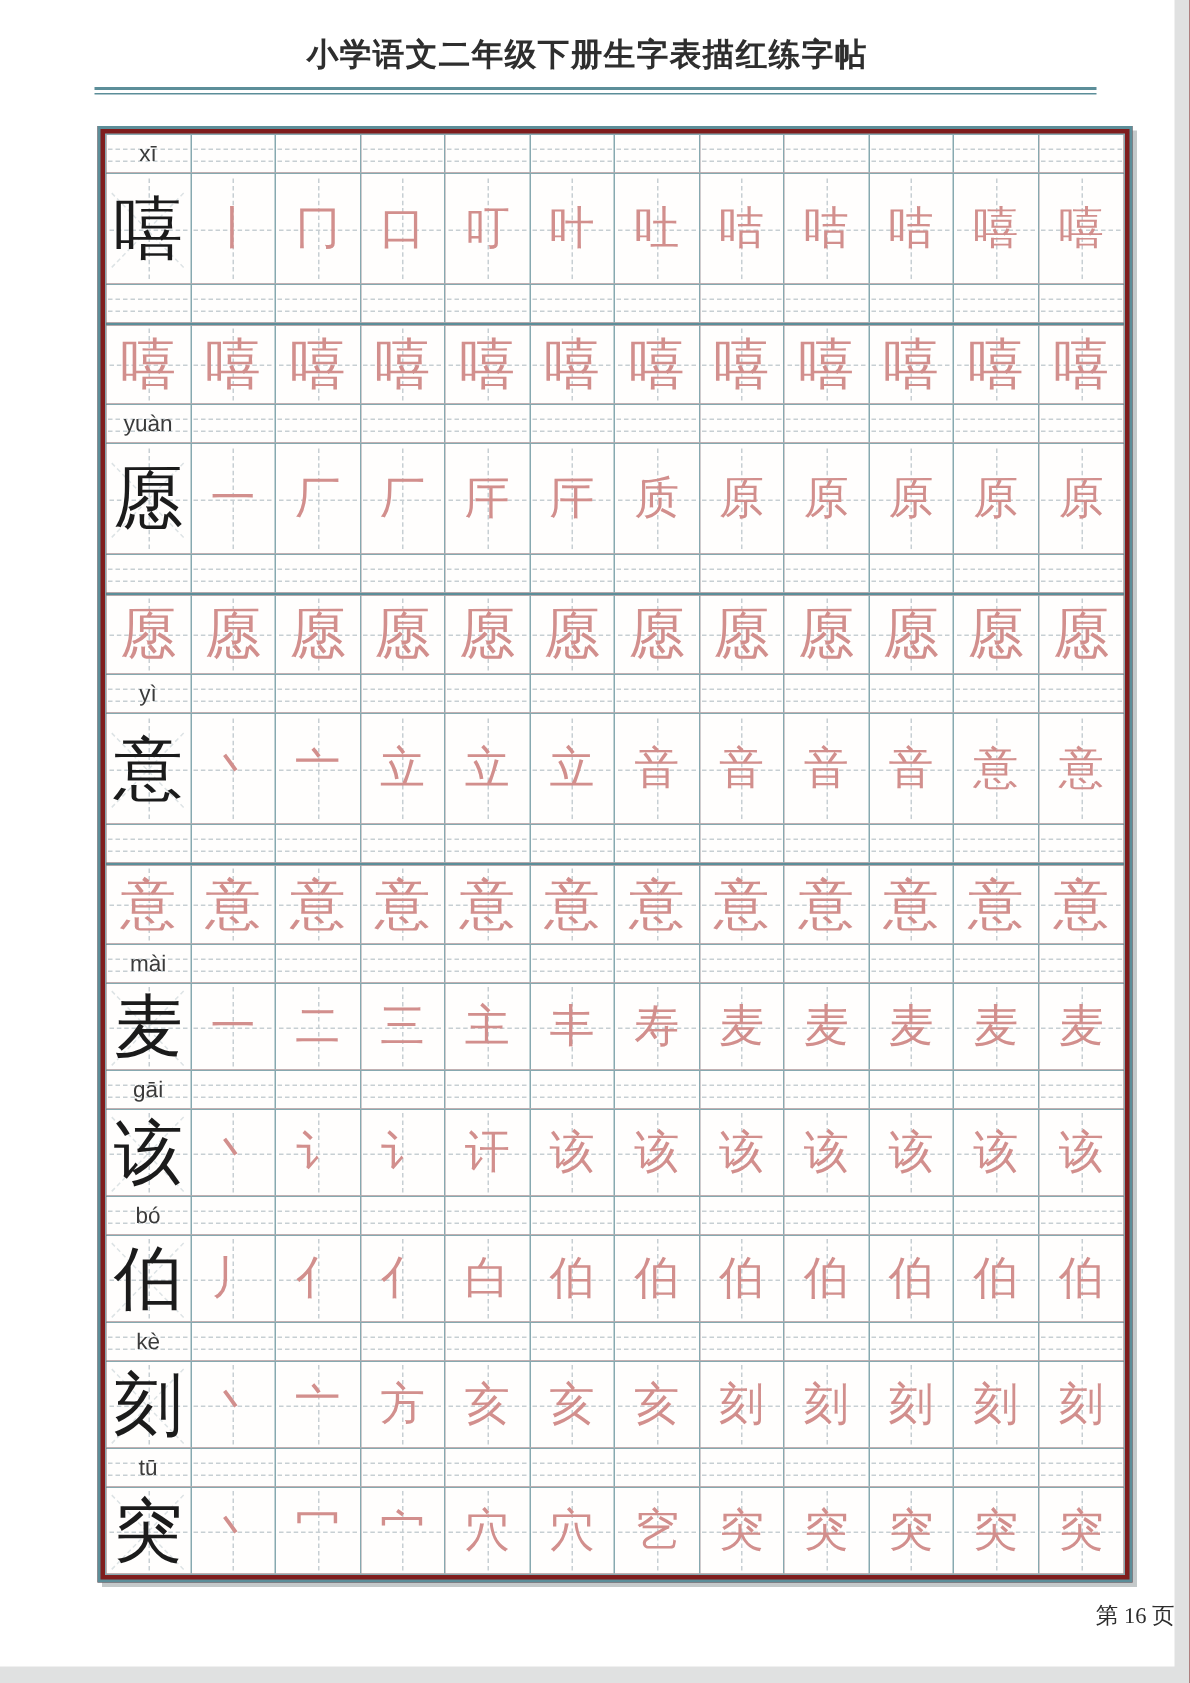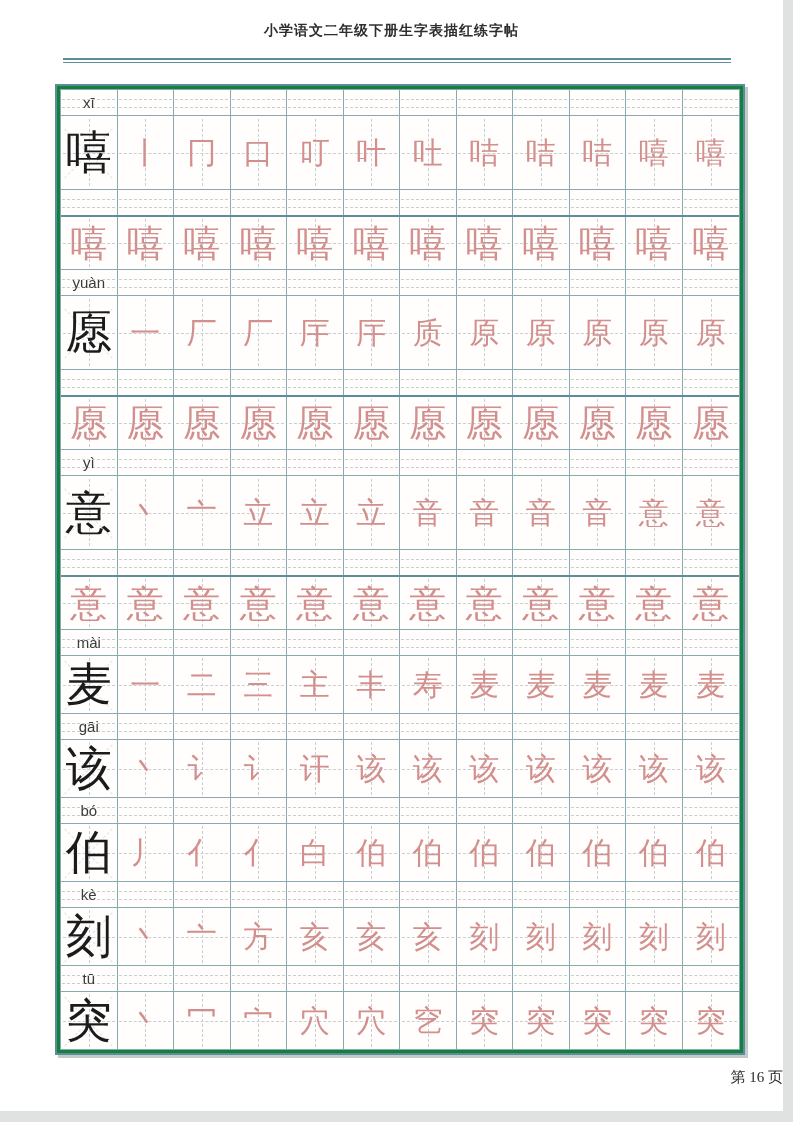--- a/index.html
+++ b/index.html
@@ -8,34 +8,34 @@
     background:#e0e1e1;
     font-family:"Liberation Sans",sans-serif;
   }
   #page{
     position:absolute;left:0;top:0;width:783px;height:1111px;
     background:#ffffff;
   }
   
   #title{
     position:absolute;top:22px;left:0;width:100%;
-    text-align:center;font-size:14px;font-weight:600;
+    text-align:center;font-size:21px;font-weight:600;
     color:#2e2e2e;letter-spacing:1px;
     font-family:"Liberation Sans",sans-serif;
   }
   #title-rule{
     position:absolute;top:58px;left:63px;width:668px;height:2px;
     border-top:2px solid var(--frame);
     border-bottom:1px solid var(--frame);
   }
   
   #grid-frame{
-    position:absolute;left:55px;top:84px;width:680px;
+    position:absolute;left:65px;top:84px;width:680px;
     border:2px solid var(--frame);
-    padding:3px;background:#15803d;
+    padding:3px;background:#7f1d1d;
     box-shadow:3px 3px 0 rgba(125,135,138,.45);
   }
   #grid-table{
     border:1px solid var(--line);
   }
   .row{
     display:grid;grid-template-columns:repeat(12,1fr);
     border-top:1px solid var(--line);
   }
   .row:first-child{border-top:none;}

